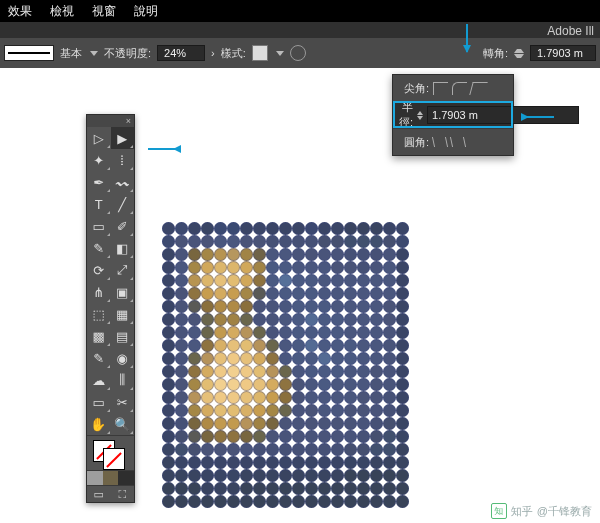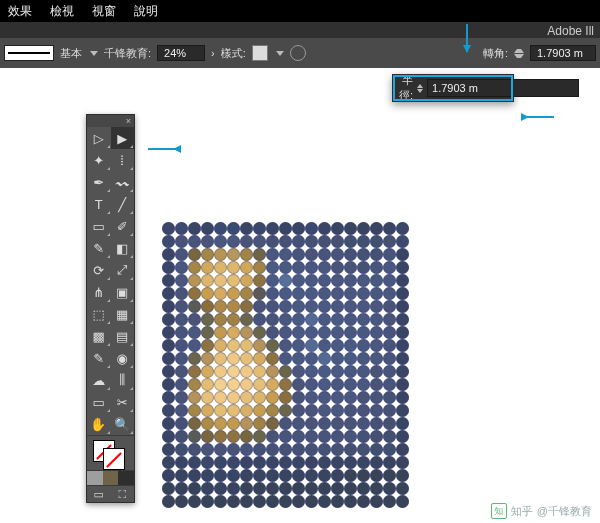--- a/index.html
+++ b/index.html
@@ -75,21 +75,21 @@
   <span>說明</span>
 </div>
 <div class="topstrip">
   <span class="brand" style="position:absolute;right:6px;top:24px;">Adobe Ill</span>
 </div>
 
 <div class="optbar">
   <span class="stroke-box"></span>
   <span>基本</span>
     <span class="dd"></span>
-  <span class="opt-label">千锋教育:</span>
+  <span class="opt-label">不透明度:</span>
   <span class="opt-val">24%</span>
   <span>›</span>
   <span class="opt-label">樣式:</span>
   <span class="swatch"></span>
     <span class="dd"></span>
   <span class="globe"></span>
   <span style="flex:1"></span>
   <span class="opt-label">轉角:</span>
   <span class="stepper"></span>
   <span class="opt-val" style="min-width:52px;">1.7903 m</span>
@@ -561,25 +561,36 @@
       <div></div>
       <div></div>
     </div>
   <div class="screens">
       <div>▭</div>
       <div>⛶</div>
     </div>
 </div>
 
 <div class="popover">
+  <div class="poprow">
+    <span class="lab">尖角:</span>
+    <span class="cornerglyph"></span>
+    <span class="cornerglyph round"></span>
+    <span class="cornerglyph bevel"></span>
+  </div>
   <div class="poprow hl">
     <span class="lab">半徑:</span>
     <span class="stepper"></span>
     <input class="pop-input" value="1.7903 m" style="">
   </div>
+  <div class="poprow">
+    <span class="lab">圓角:</span>
+    <span class="chglyph"></span>
+    <span class="chglyph"></span>
+  </div>
 </div>
 
 <div class="arrow v" style="left:466px;top:24px;height:28px;"></div>
 <div class="arrow h" style="left:148px;top:148px;width:32px;"></div>
 <div class="arrow h rev" style="left:522px;top:116px;width:32px;"></div>
 
 <div class="wm">
   <span class="logo">知</span>
   <span>知乎</span>
   <span>@千锋教育</span>

